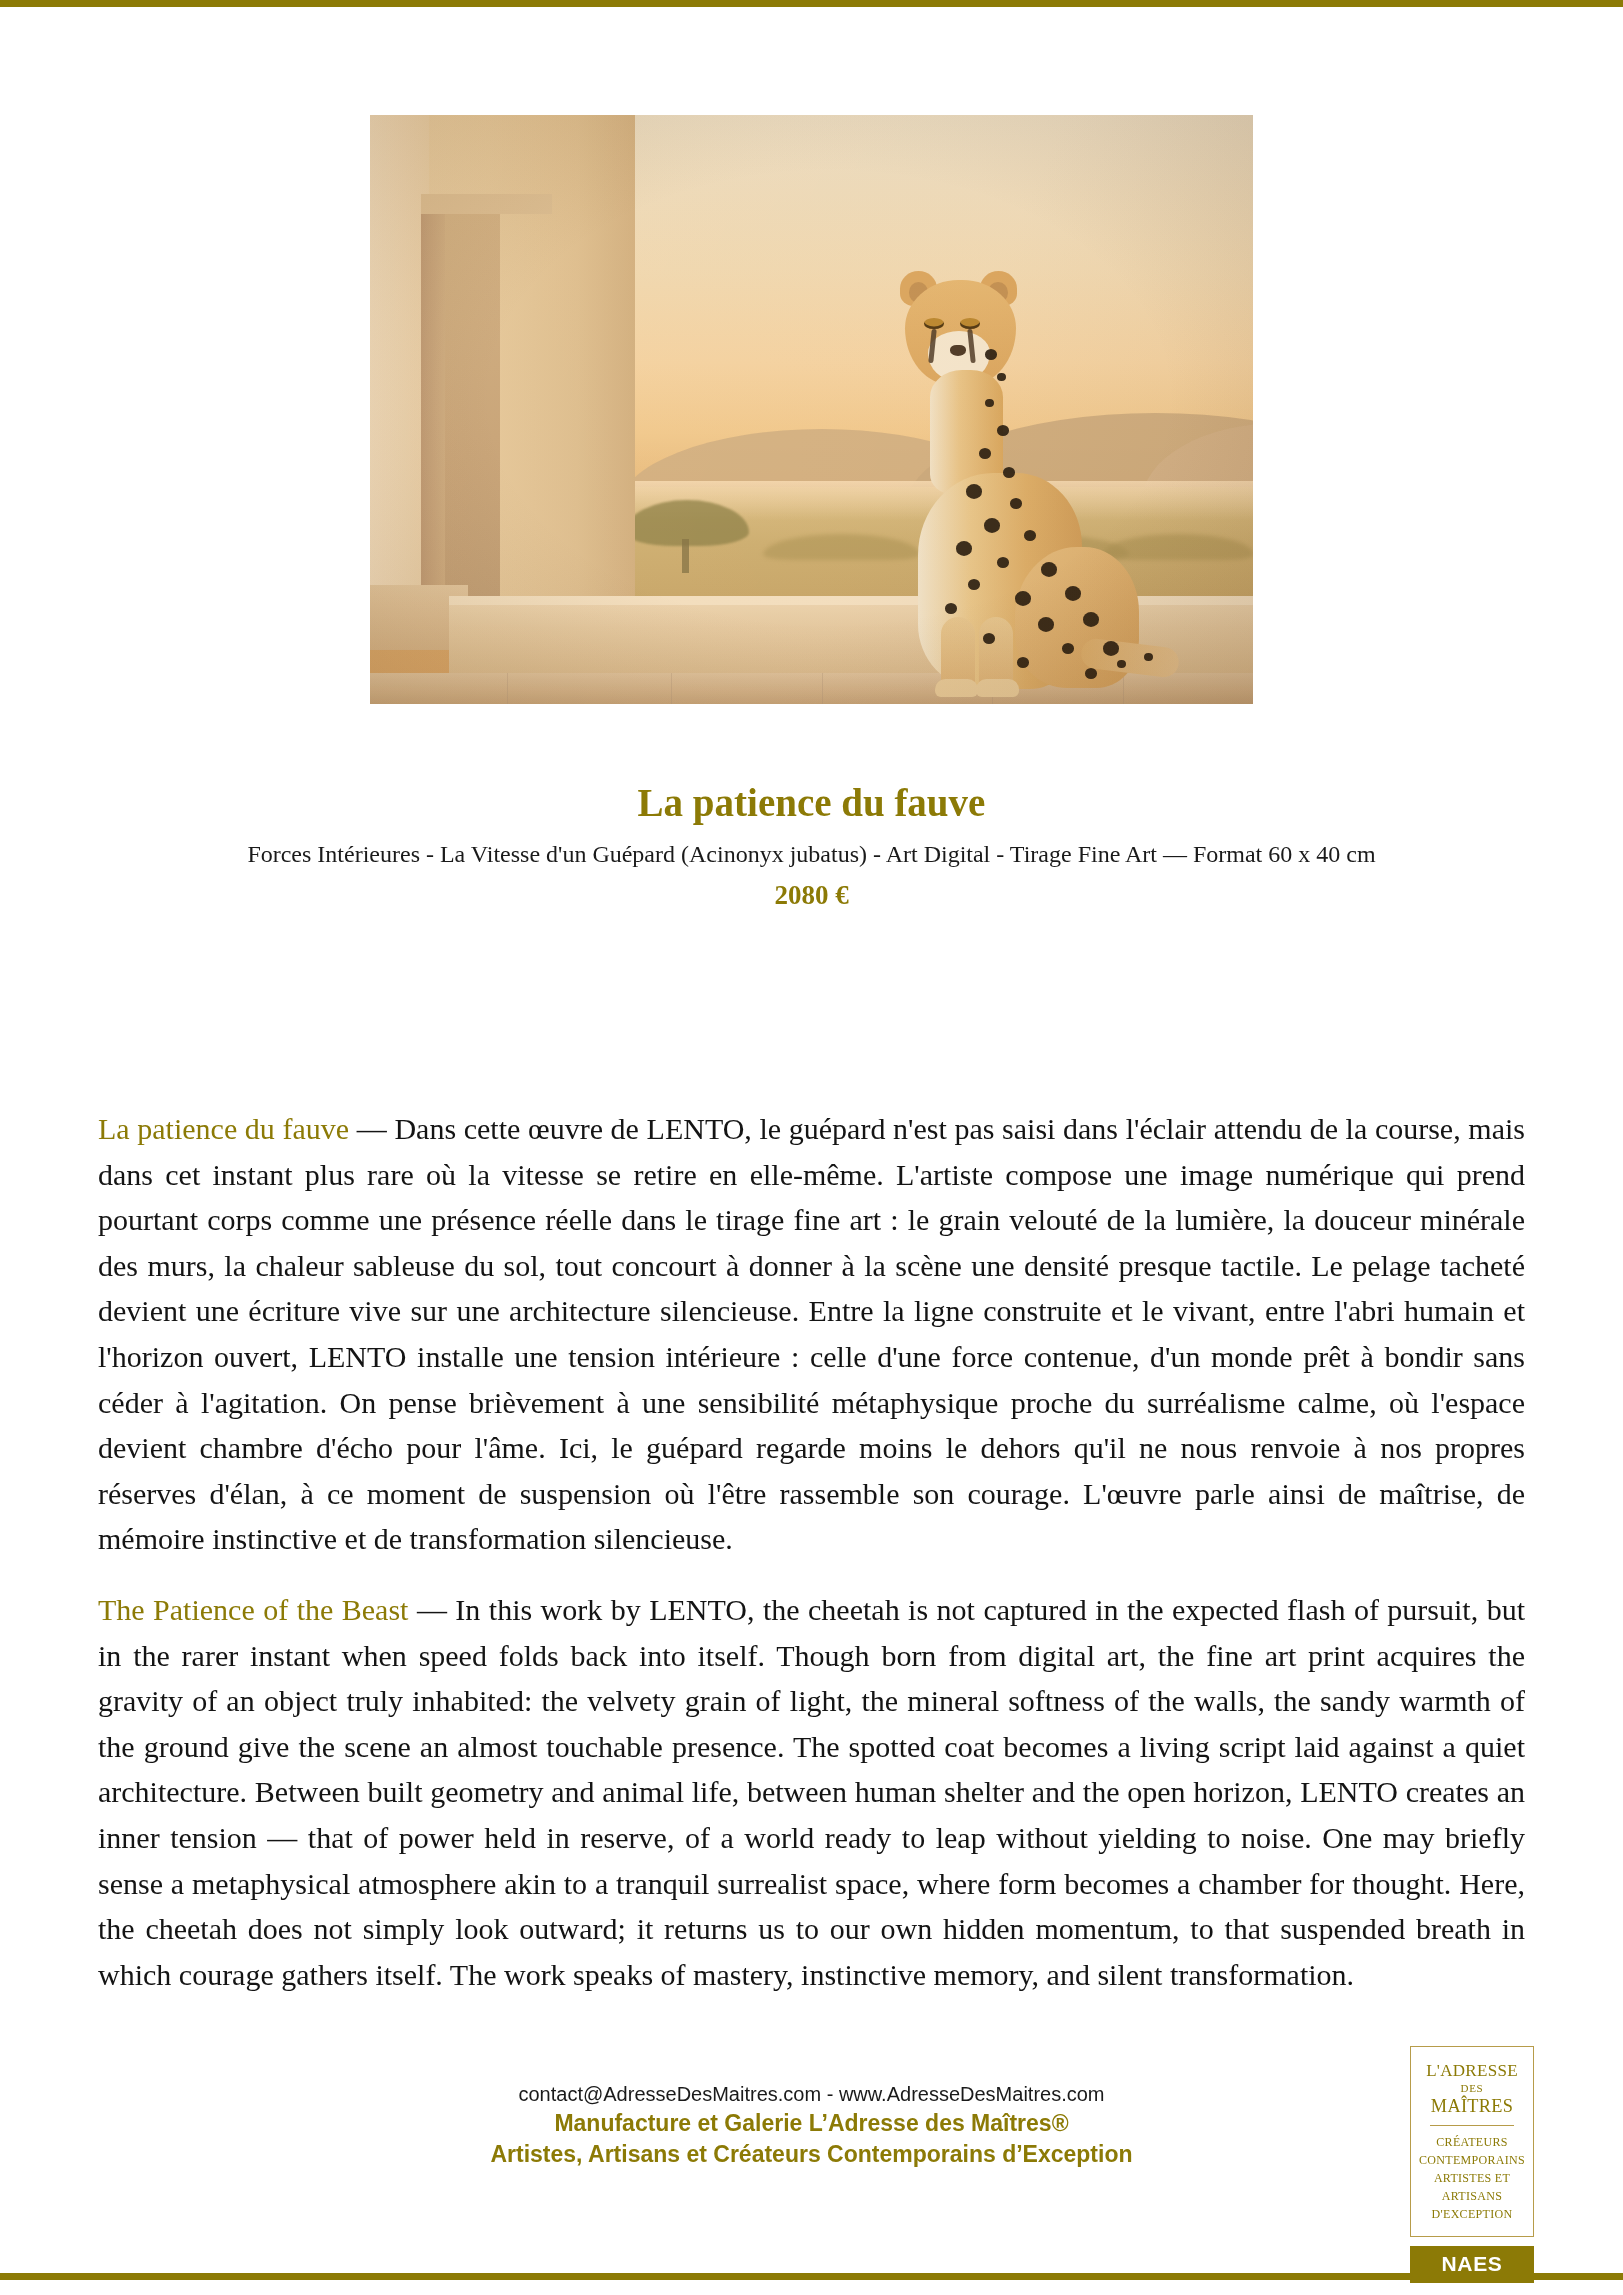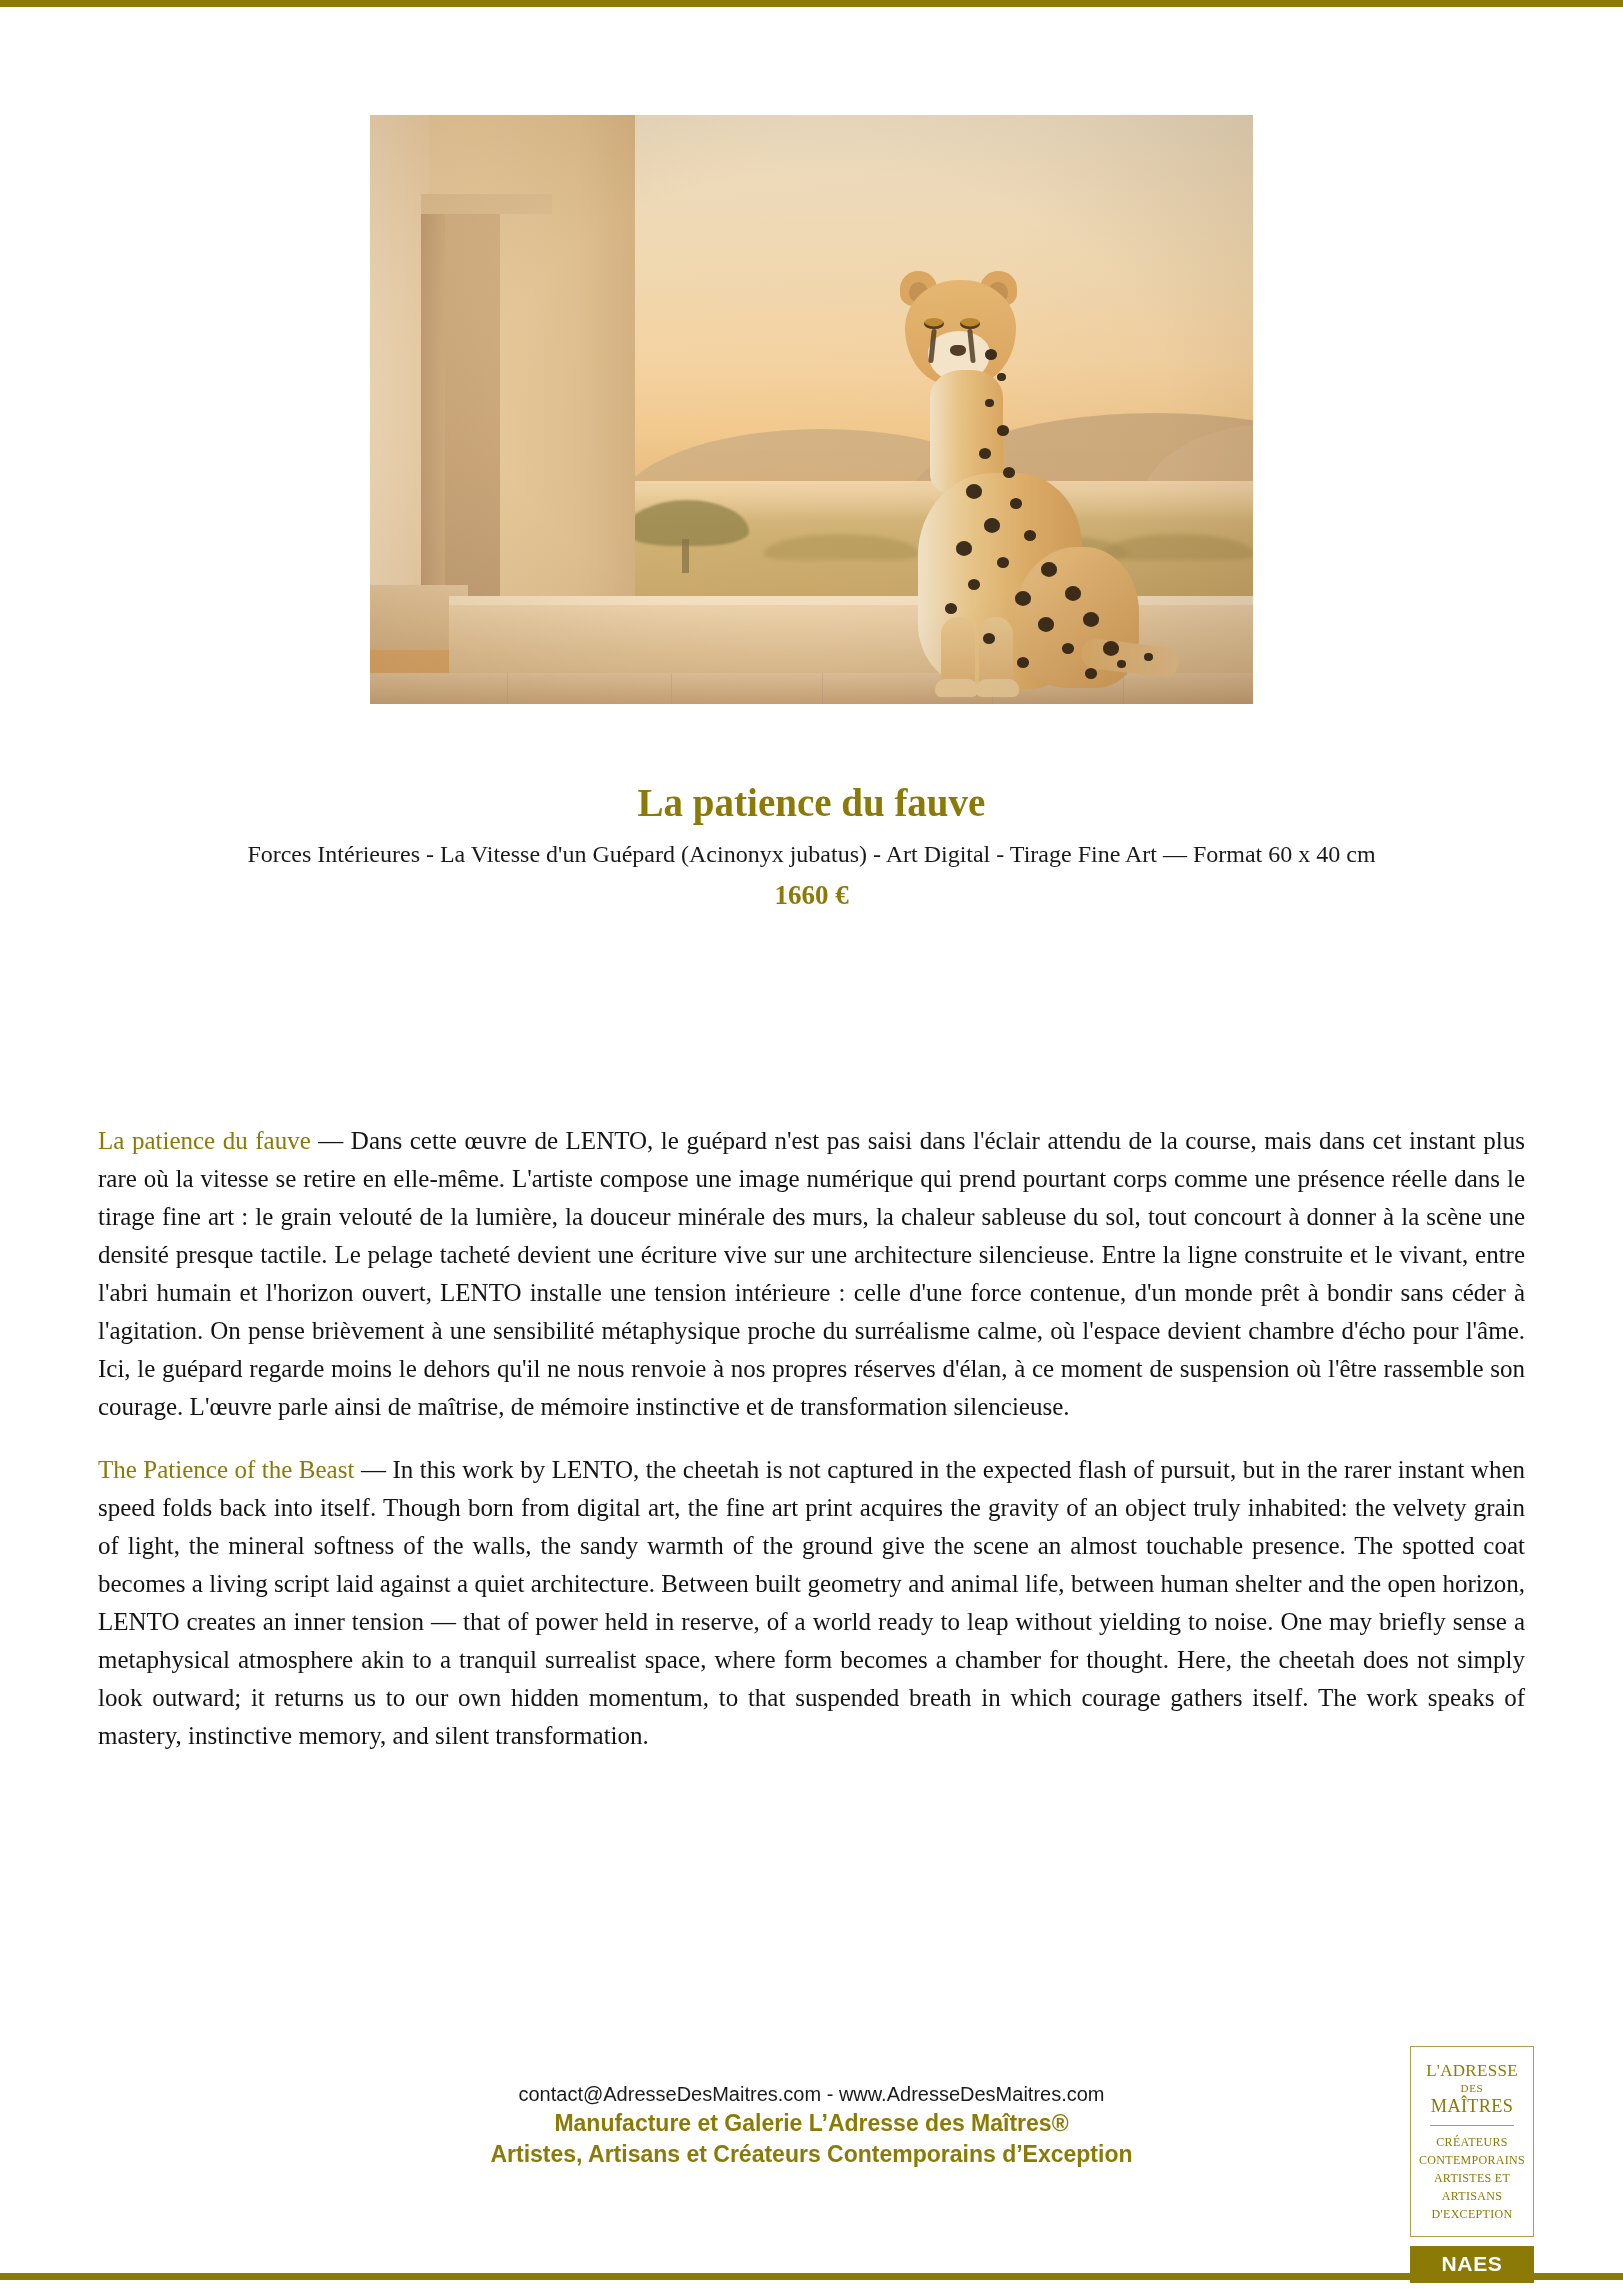--- a/index.html
+++ b/index.html
@@ -288,22 +288,22 @@
   }
 
   
   .description {
     position: absolute;
     left: 98px;
     top: 1106px;
     width: 1427px;
   }
   .description p {
-    margin: 16px 0 25px 0;
-    font-size: 25px;
+    margin: 0 0 25px 0;
+    font-size: 30px;
     line-height: 1.52;
     text-align: justify;
     color: #141414;
   }
   .lead-in {
     color: #8c7a06;
   }
 
   
   .footer {
@@ -454,21 +454,21 @@
     </div>
 
     <div class="photo-warm"></div>
     <div class="photo-vignette"></div>
   </div>
 </div>
 
 <div class="title-block">
   <div class="artwork-title">La patience du fauve</div>
   <div class="artwork-subtitle">Forces Intérieures - La Vitesse d'un Guépard (Acinonyx jubatus) - Art Digital - Tirage Fine Art — Format 60 x 40 cm</div>
-  <div class="artwork-price">1660 €</div>
+  <div class="artwork-price">2080 €</div>
 </div>
 
 <div class="description">
   <p><span class="lead-in">La patience du fauve</span><span> — Dans cette œuvre de LENTO, le guépard n'est pas saisi dans l'éclair attendu de la course, mais dans cet instant plus rare où la vitesse se retire en elle-même. L'artiste compose une image numérique qui prend pourtant corps comme une présence réelle dans le tirage fine art : le grain velouté de la lumière, la douceur minérale des murs, la chaleur sableuse du sol, tout concourt à donner à la scène une densité presque tactile. Le pelage tacheté devient une écriture vive sur une architecture silencieuse. Entre la ligne construite et le vivant, entre l'abri humain et l'horizon ouvert, LENTO installe une tension intérieure : celle d'une force contenue, d'un monde prêt à bondir sans céder à l'agitation. On pense brièvement à une sensibilité métaphysique proche du surréalisme calme, où l'espace devient chambre d'écho pour l'âme. Ici, le guépard regarde moins le dehors qu'il ne nous renvoie à nos propres réserves d'élan, à ce moment de suspension où l'être rassemble son courage. L'œuvre parle ainsi de maîtrise, de mémoire instinctive et de transformation silencieuse.</span></p>
   <p><span class="lead-in">The Patience of the Beast</span><span> — In this work by LENTO, the cheetah is not captured in the expected flash of pursuit, but in the rarer instant when speed folds back into itself. Though born from digital art, the fine art print acquires the gravity of an object truly inhabited: the velvety grain of light, the mineral softness of the walls, the sandy warmth of the ground give the scene an almost touchable presence. The spotted coat becomes a living script laid against a quiet architecture. Between built geometry and animal life, between human shelter and the open horizon, LENTO creates an inner tension — that of power held in reserve, of a world ready to leap without yielding to noise. One may briefly sense a metaphysical atmosphere akin to a tranquil surrealist space, where form becomes a chamber for thought. Here, the cheetah does not simply look outward; it returns us to our own hidden momentum, to that suspended breath in which courage gathers itself. The work speaks of mastery, instinctive memory, and silent transformation.</span></p>
 </div>
 
 <div class="footer">
   <div class="footer-line footer-contact">contact@AdresseDesMaitres.com - www.AdresseDesMaitres.com</div>
   <div class="footer-line footer-company">Manufacture et Galerie L’Adresse des Maîtres®</div>

